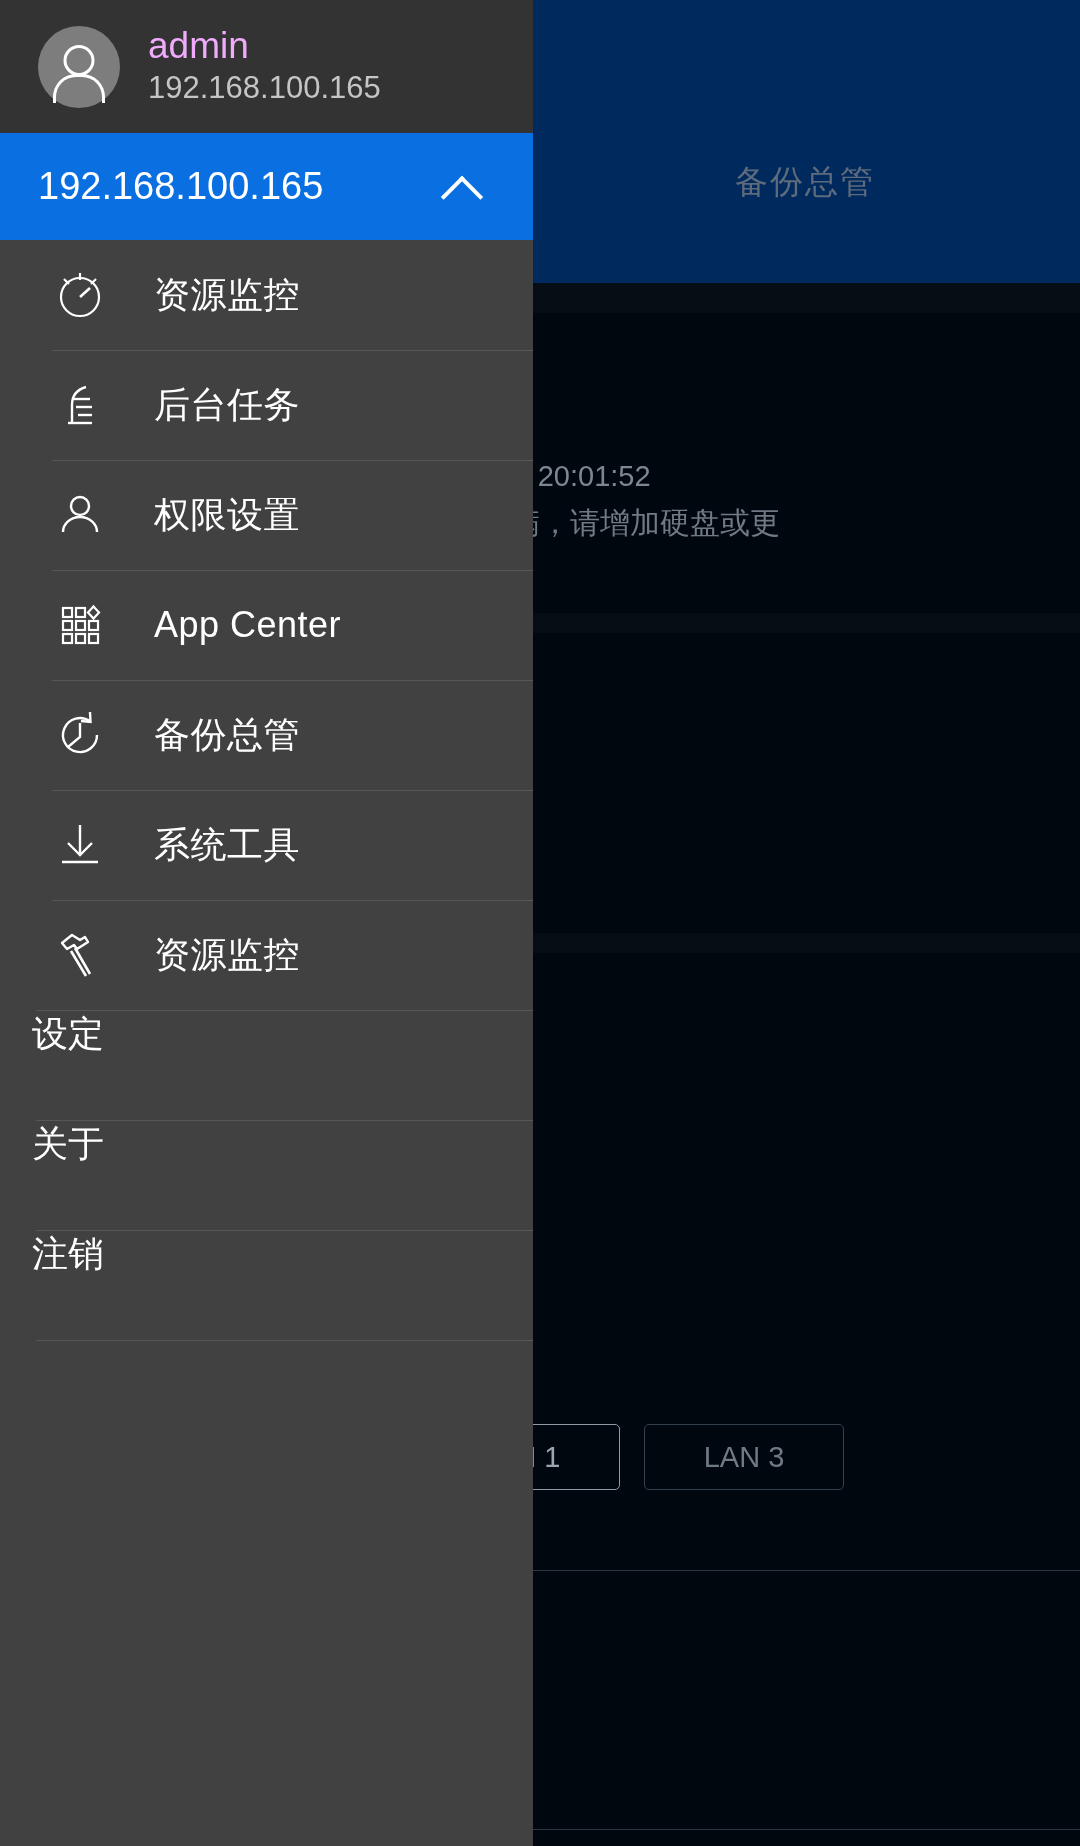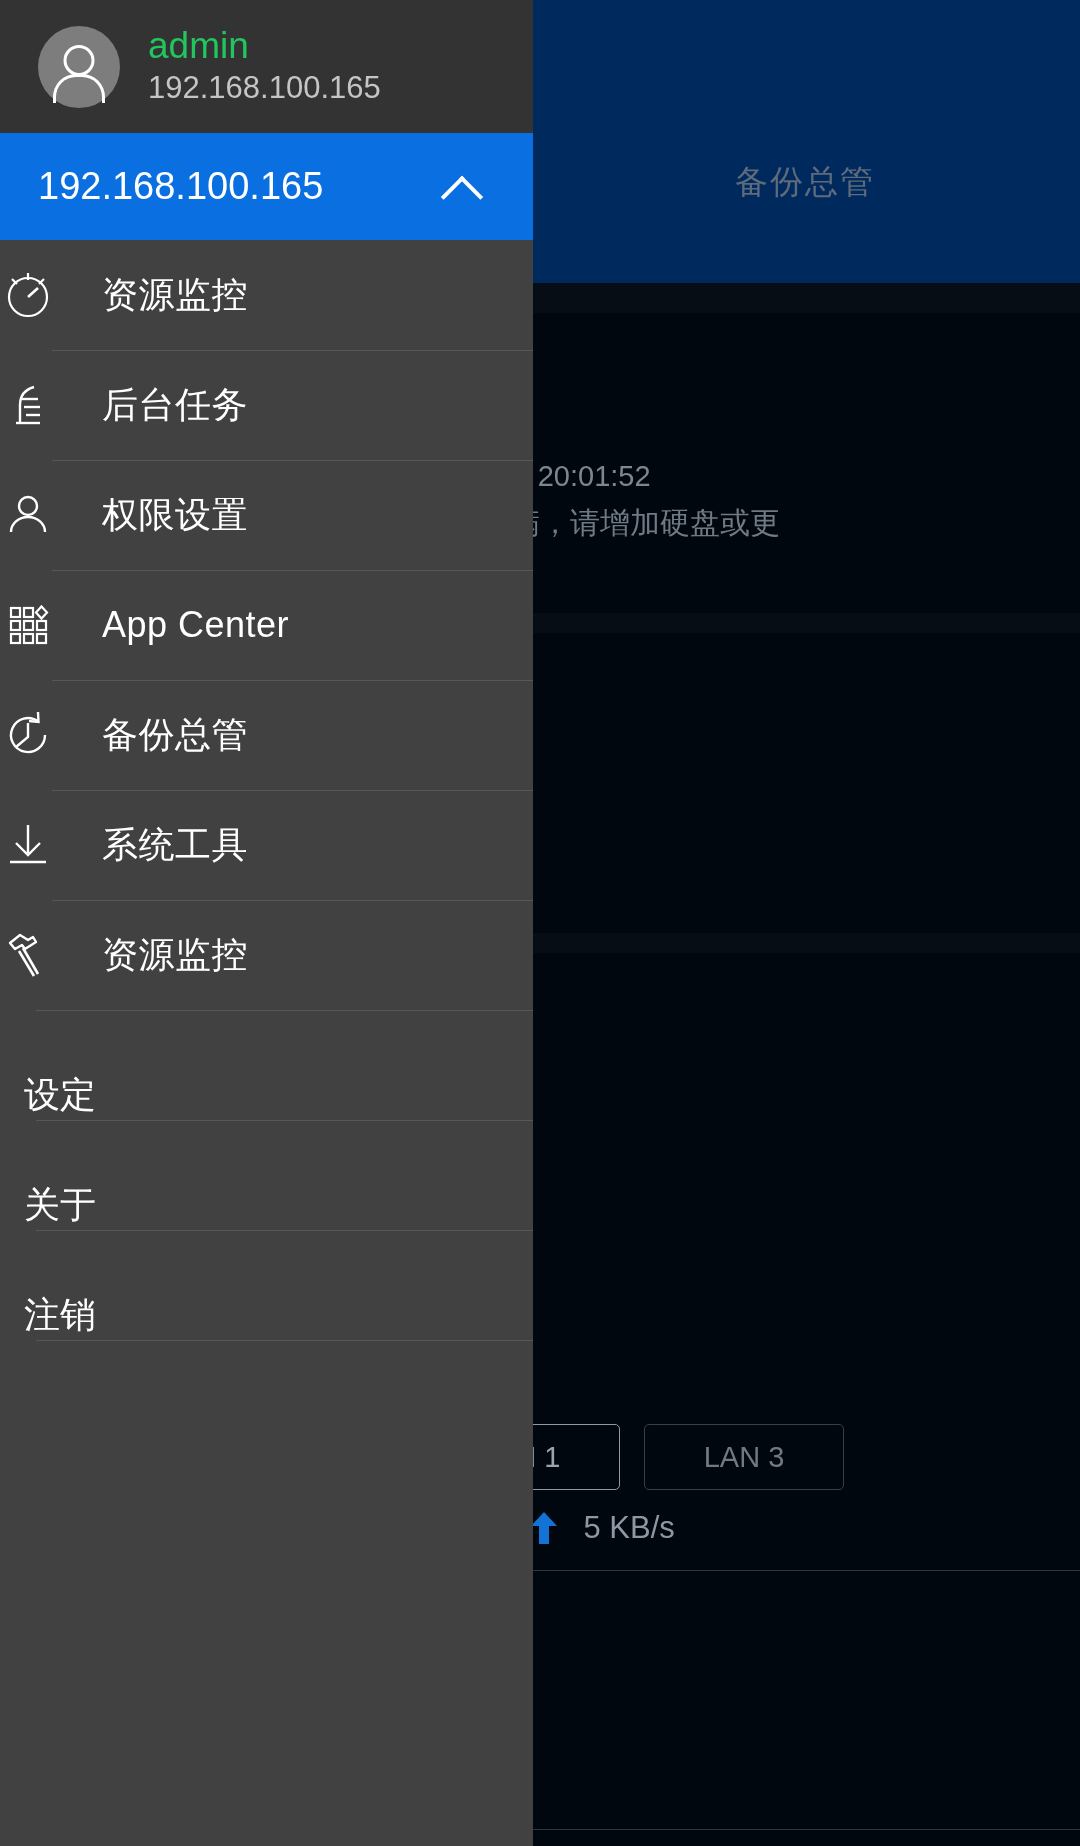--- a/index.html
+++ b/index.html
@@ -89,53 +89,53 @@
     border:3px solid #ffffff;
   }
   .avatar::after {
     content:""; position:absolute; left:50%; top:48px;
     transform:translateX(-50%);
     width:46px; height:26px;
     border:3px solid #ffffff; border-bottom:none;
     border-radius:23px 23px 0 0;
   }
   .profile-text { margin-left:28px; }
-  .profile-user { color:#22c55e; font-size:37px; line-height:1.15; }
+  .profile-user { color:#f0abfc; font-size:37px; line-height:1.15; }
   .profile-ip { color:#c5c5c5; font-size:31px; line-height:1.25; margin-top:2px; }
 
   .host-bar {
     height:107px; background:#0a6fe0;
     display:flex; align-items:center; justify-content:space-between;
     padding:0 52px 0 38px;
   }
   .host-name { color:#ffffff; font-size:38px; }
   .chev { width:38px; height:38px; position:relative; }
   .chev::before {
     content:""; position:absolute; left:4px; top:14px;
     width:26px; height:26px;
     border-left:4px solid #fff; border-top:4px solid #fff;
     transform:rotate(45deg);
   }
 
   .menu-list { background:#414141; }
   .menu-item {
     height:110px; display:flex; align-items:center;
-    position:relative;
+    padding-left:52px; position:relative;
   }
   .menu-item + .menu-item::before {
     content:""; position:absolute; left:52px; right:0; top:0;
     height:1px; background:#575757;
   }
   .mi-icon { width:70px; flex:0 0 70px; display:flex; align-items:center; }
   .mi-label { color:#ffffff; font-size:36px; margin-left:32px; letter-spacing:.5px; }
 
   .section-bottom { background:#414141; }
   .bottom-item {
-    height:110px; display:flex; align-items:flex-end;
-    padding-left:24px; position:relative;
+    height:110px; display:flex; align-items:flex-start;
+    padding-left:32px; position:relative;
   }
   .bottom-item::before {
     content:""; position:absolute; left:36px; right:0; top:0;
     height:1px; background:#575757;
   }
   .bottom-label { color:#ffffff; font-size:36px; }
   .bottom-sep {
     position:relative; height:1px;
   }
   .bottom-sep::before{
@@ -160,25 +160,20 @@
 
     <div class="bg-notice-time">) 20:01:52</div>
     <div class="bg-notice-line bg-notice-l1">将满，请增加硬盘或更</div>
     <div class="bg-notice-line bg-notice-l2">盘。</div>
 
     <div class="lan-tabs">
       <div class="lan-tab active">LAN 1</div>
       <div class="lan-tab">LAN 3</div>
     </div>
 
-    <div class="lan-speeds">
-      <span>KB/s</span>
-      <span class="up-icon"></span>
-      <span>5 KB/s</span>
-    </div>
 
     <div class="bg-box-outline"></div>
   </div>
 
   <div class="drawer">
 
     <div class="profile">
       <div class="avatar"></div>
       <div class="profile-text">
         <div class="profile-user">admin</div>

